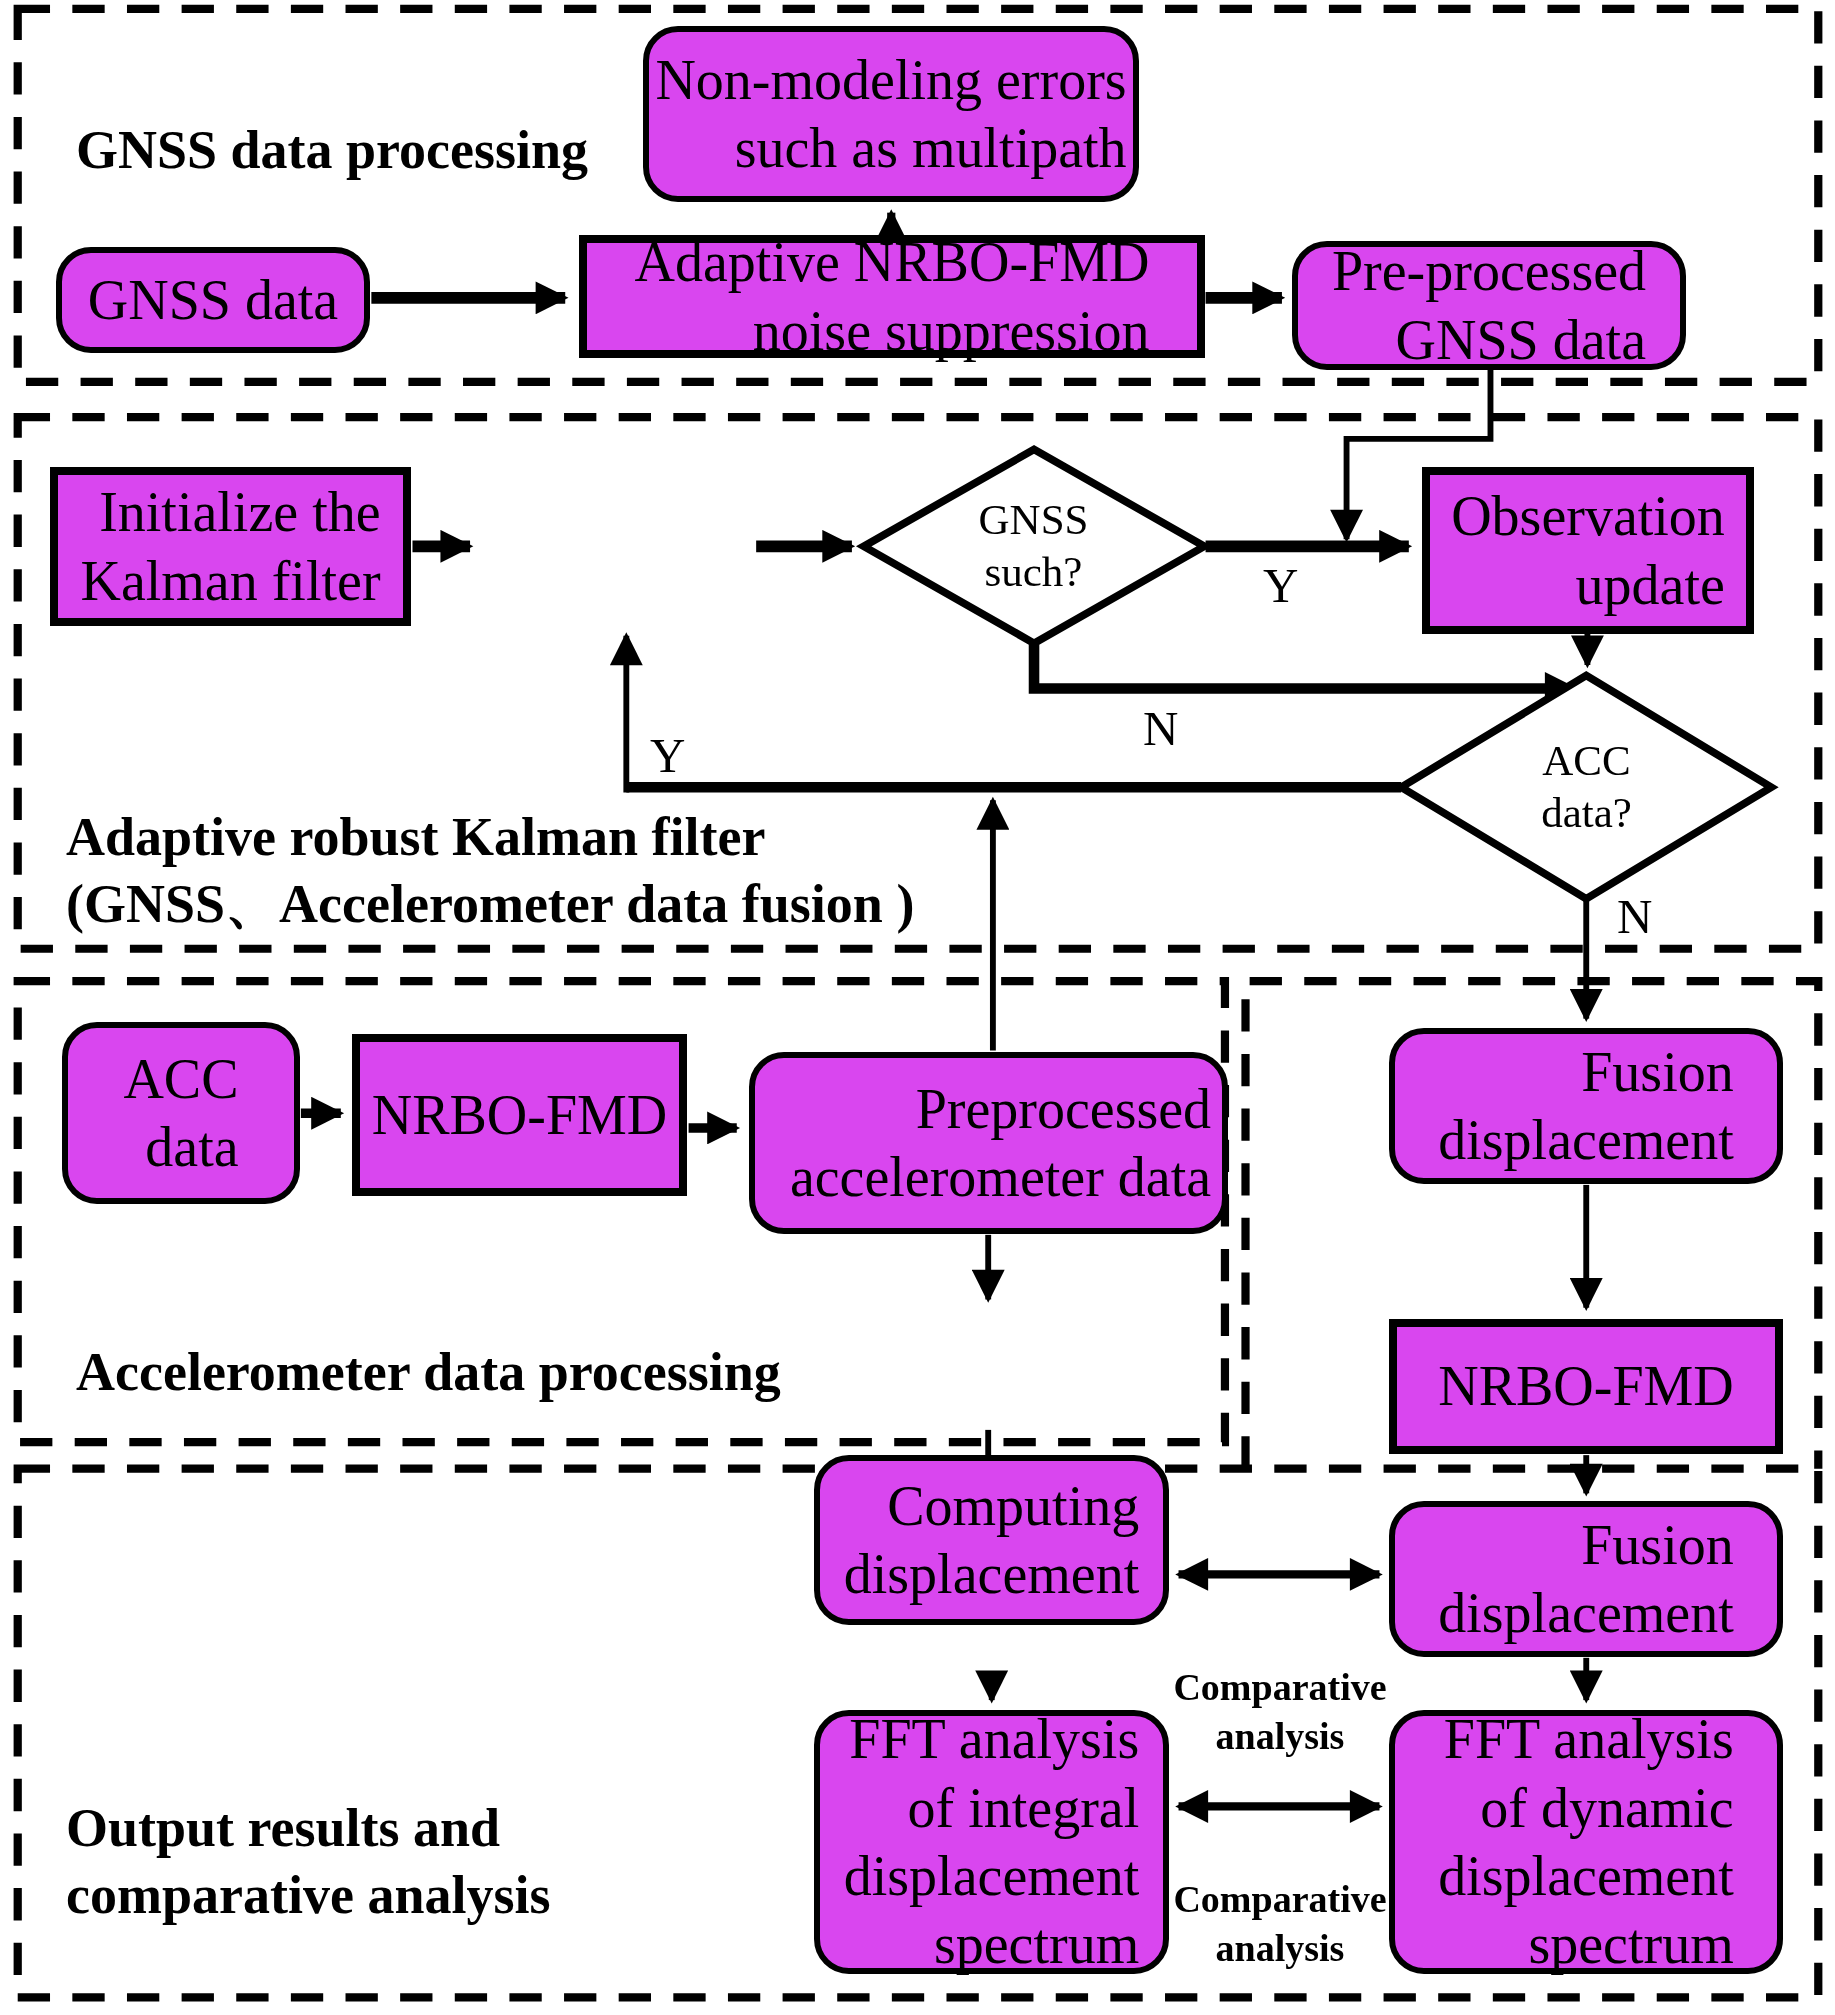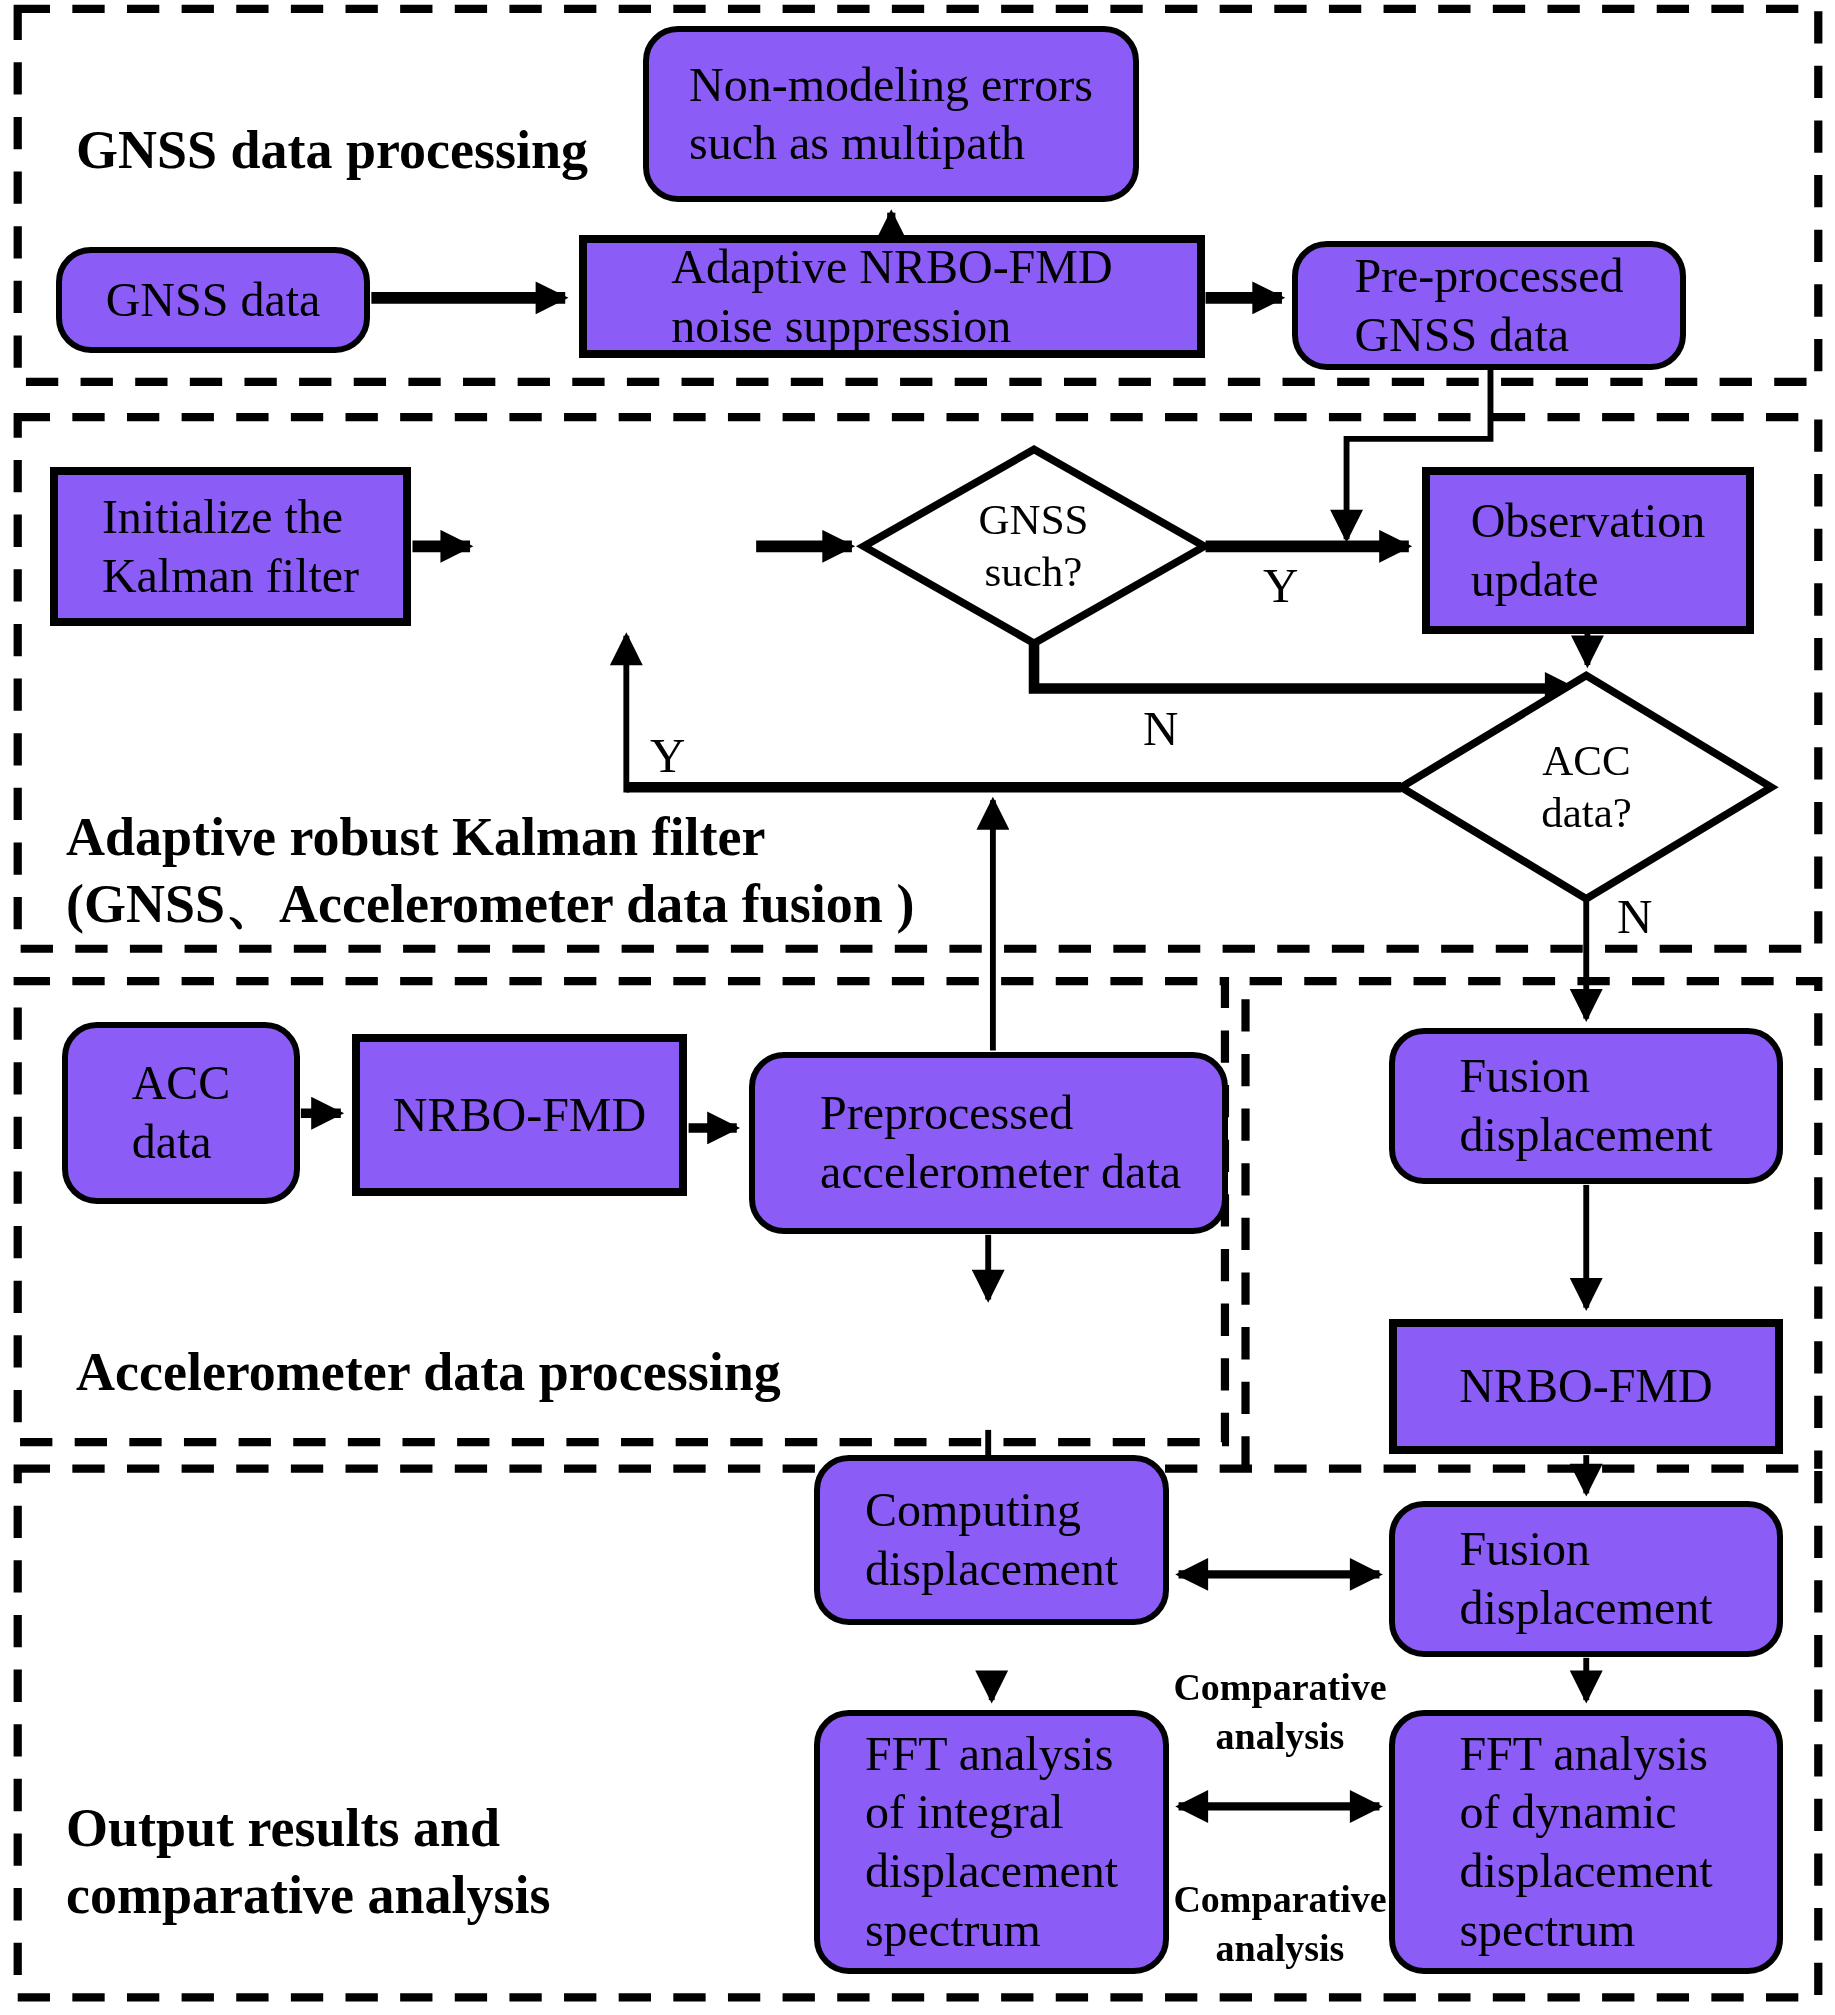--- a/index.html
+++ b/index.html
@@ -8,25 +8,25 @@
     width:1836px;height:2015px;
     background:#ffffff;
     font-family:"Liberation Serif","DejaVu Serif",serif;
     color:#000;
   }
   #stage svg{position:absolute;left:0;top:0;}
   .box{
     position:absolute;
     box-sizing:border-box;
     border:6.5px solid #000;
-    background:#8b5cf6;
+    background:#d946ef;
     display:flex;align-items:center;justify-content:center;
-    text-align:left;
+    text-align:right;
     white-space:pre-line;
-    font-size:48px;line-height:1.22;
+    font-size:56px;line-height:1.22;
     z-index:3;
   }
   .rounded{border-radius:35px;}
   .thickb{border-width:8.2px;}
   .dlabel{
     position:absolute;
     display:flex;align-items:center;justify-content:center;
     text-align:center;white-space:pre-line;
     font-size:43px;line-height:1.22;
     z-index:4;background:transparent;border:none;

